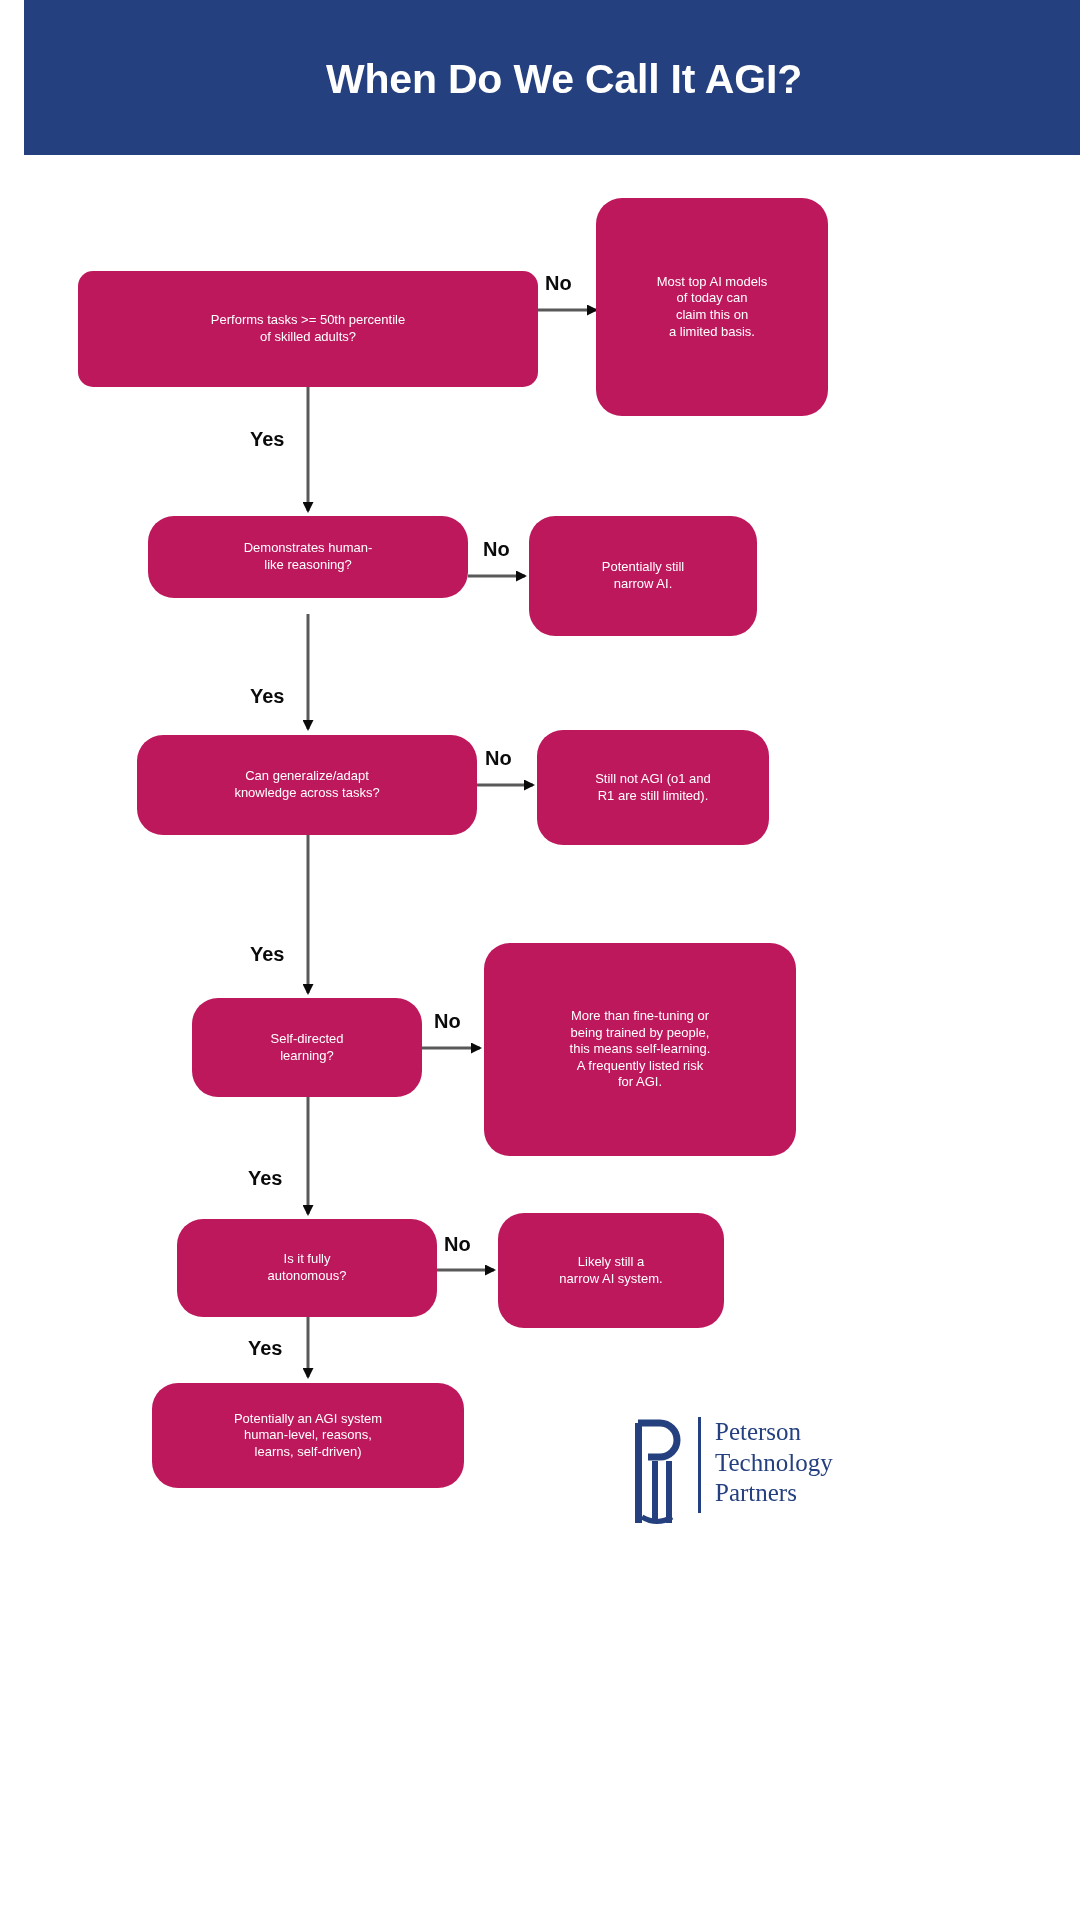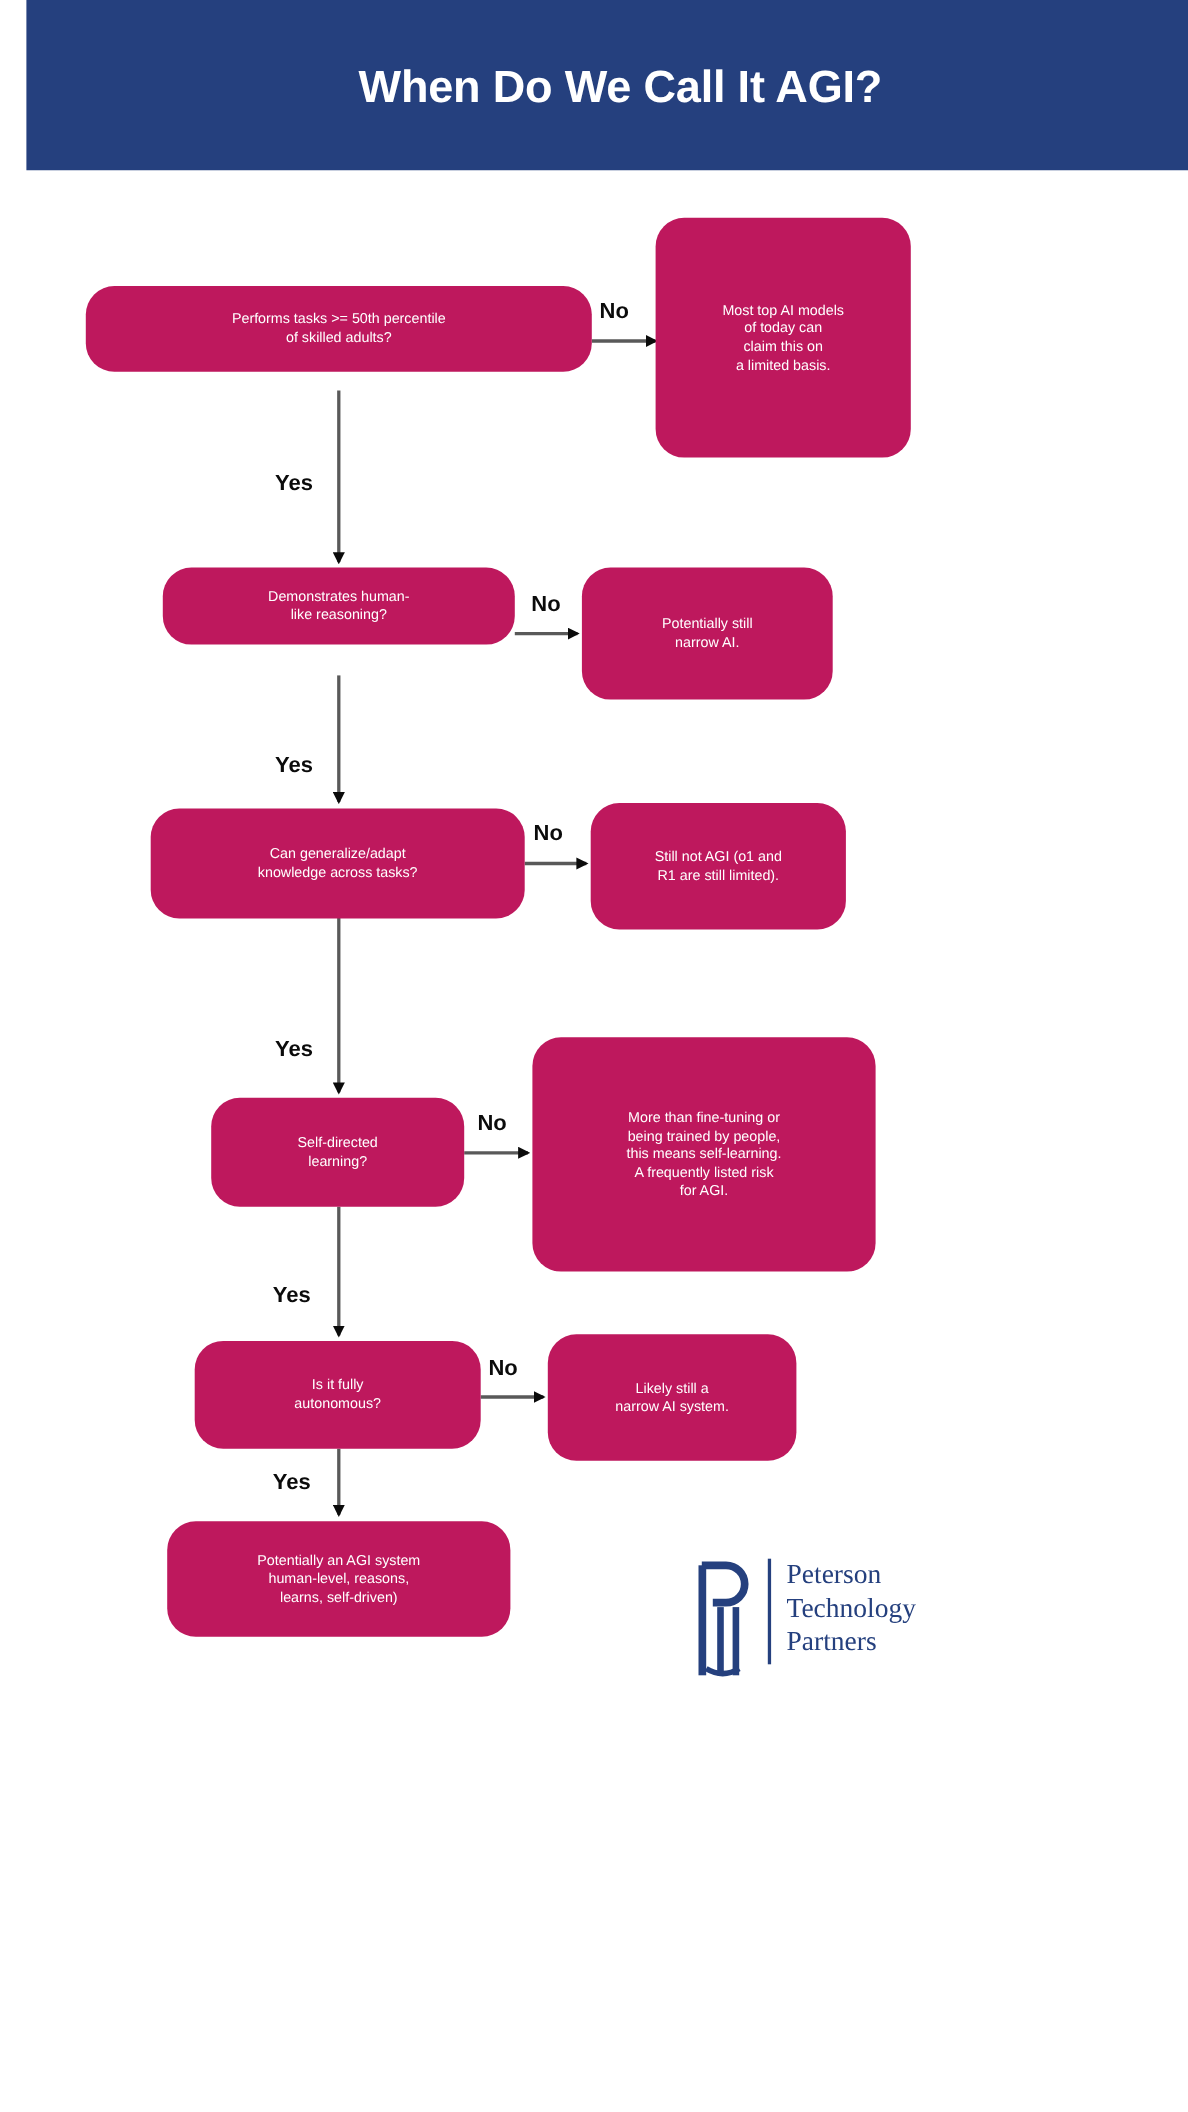--- a/index.html
+++ b/index.html
@@ -140,33 +140,33 @@
 
     <line x1="422" y1="893" x2="480" y2="893" stroke="#595959" stroke-width="3" marker-end="url(#arrow)"></line>
 
     <line x1="308" y1="942" x2="308" y2="1059" stroke="#595959" stroke-width="3" marker-end="url(#arrow)"></line>
 
     <line x1="437" y1="1115" x2="494" y2="1115" stroke="#595959" stroke-width="3" marker-end="url(#arrow)"></line>
 
     <line x1="308" y1="1162" x2="308" y2="1222" stroke="#595959" stroke-width="3" marker-end="url(#arrow)"></line>
   </svg>
 
-  <div class="node question" style="left:78px; top:105px; width:460px; height:78px;">Performs tasks &gt;= 50th percentile
+  <div class="node question" style="left:78px; top:116px; width:460px; height:116px;border-radius:15px;">Performs tasks &gt;= 50th percentile
 of skilled adults?</div>
 
   <div class="node answer" style="left:596px; top:43px; width:232px; height:218px;">Most top AI models
 of today can
 claim this on
 a limited basis.</div>
 
   <div class="edge-label" style="left:545px; top:117px;">No</div>
 
   <div class="edge-label" style="left:250px; top:273px;">Yes</div>
 
-  <div class="node question" style="left:148px; top:361px; width:320px; height:70px;">Demonstrates human-
+  <div class="node question" style="left:148px; top:361px; width:320px; height:82px;">Demonstrates human-
 like reasoning?</div>
 
   <div class="node answer" style="left:529px; top:361px; width:228px; height:120px;text-align:center;">Potentially still
 narrow AI.</div>
 
   <div class="edge-label" style="left:483px; top:383px;">No</div>
 
   <div class="edge-label" style="left:250px; top:530px;">Yes</div>
 
   <div class="node question" style="left:137px; top:580px; width:340px; height:100px;">Can generalize/adapt

